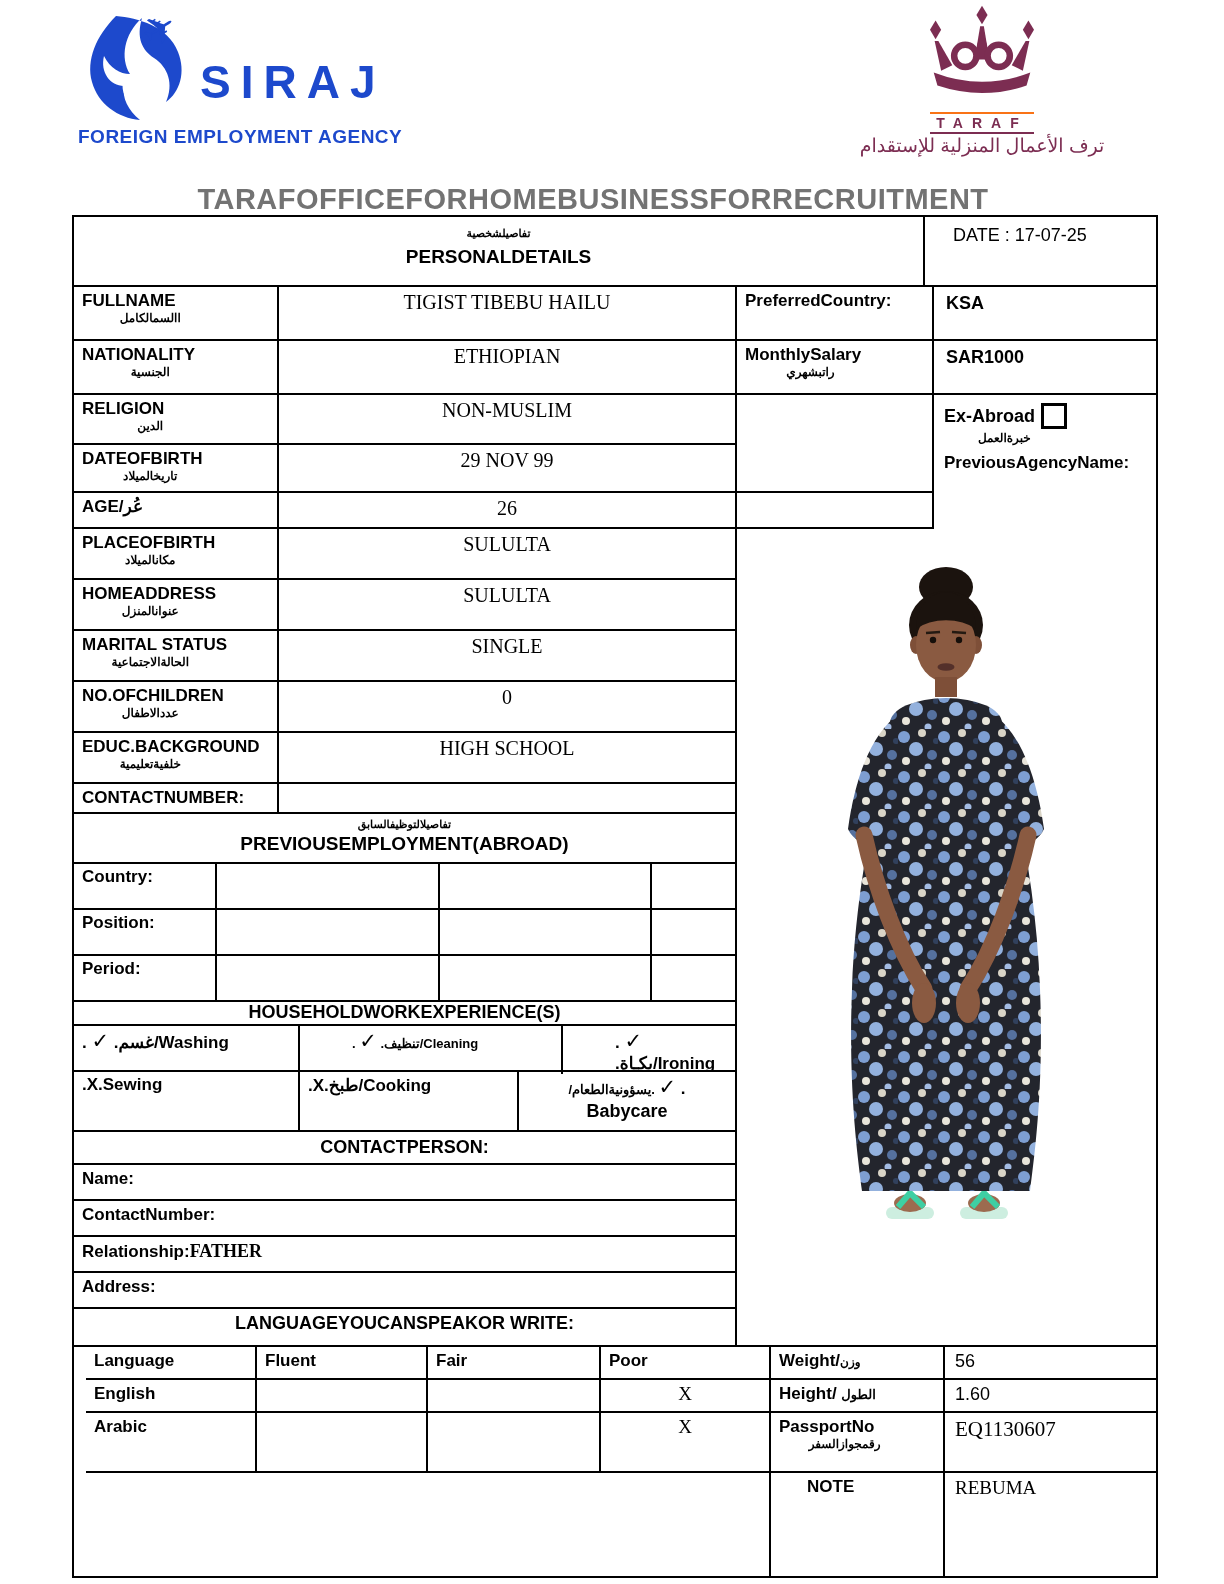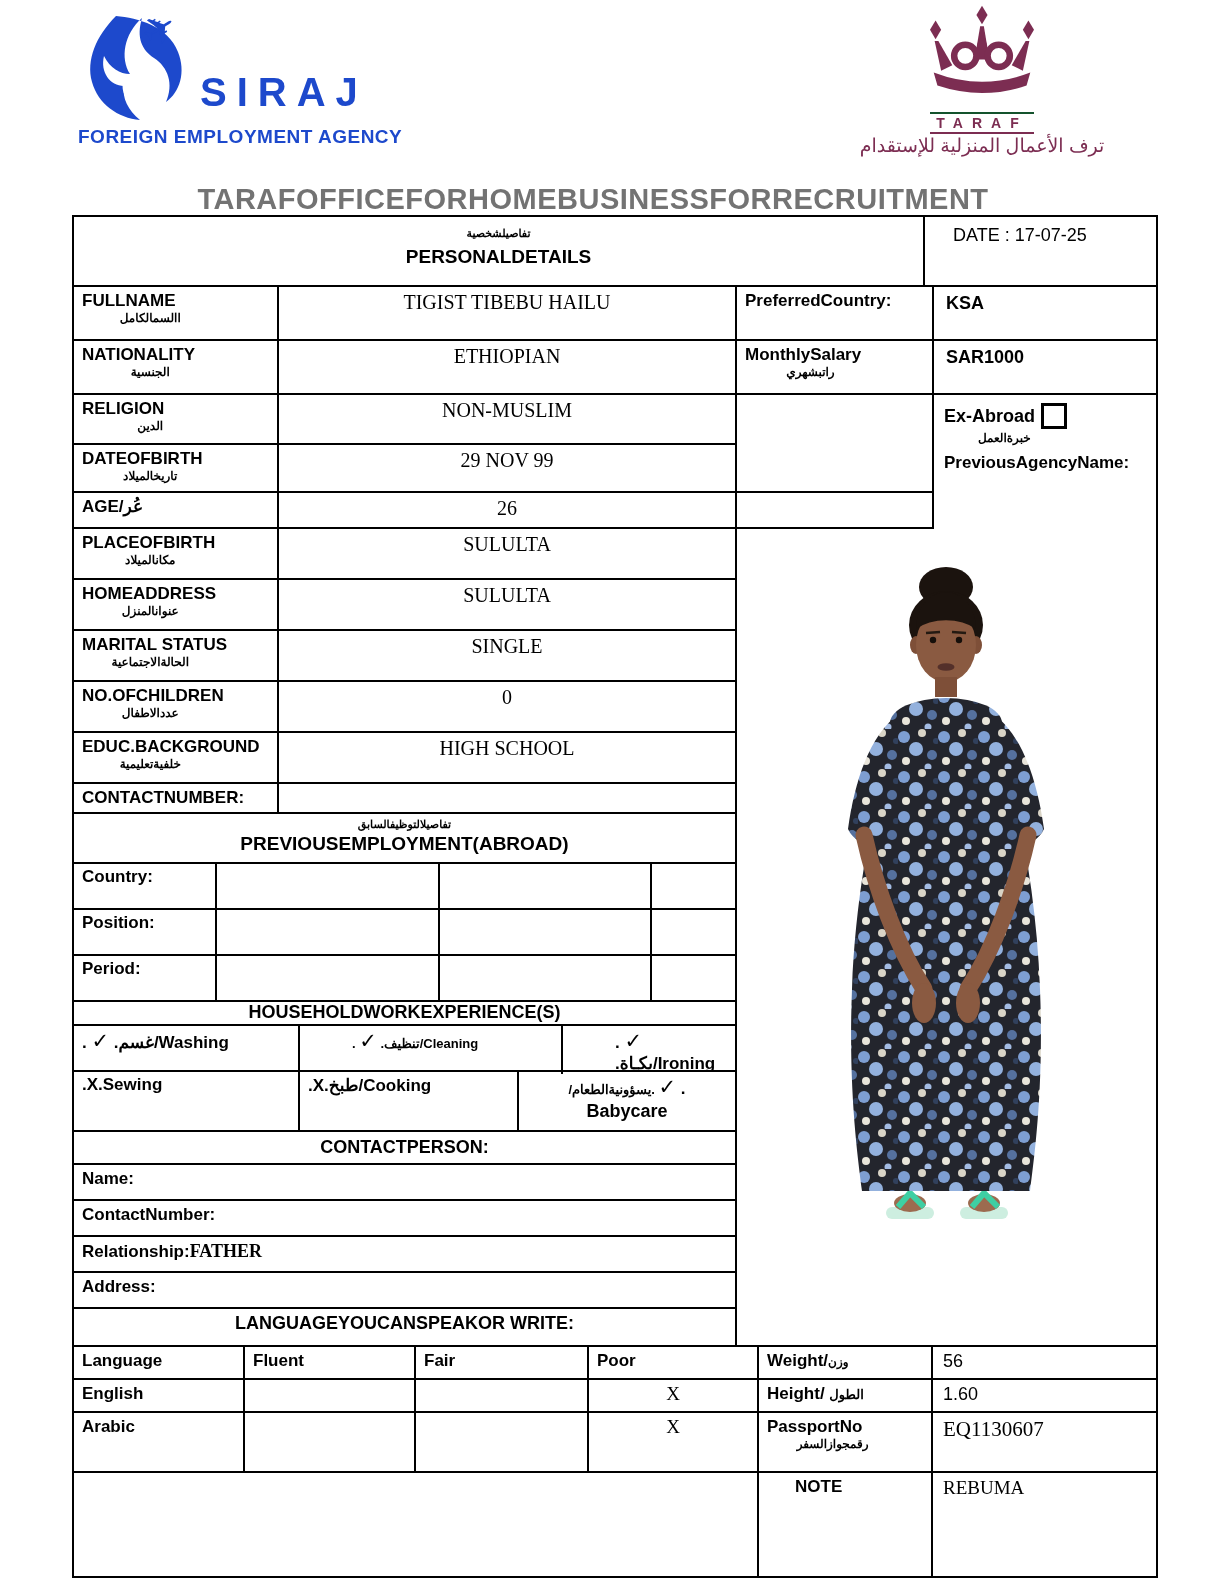--- a/index.html
+++ b/index.html
@@ -3,24 +3,24 @@
 <meta charset="utf-8">
 <style>
   html,body{margin:0;padding:0;background:#ffffff;}
   body{width:1224px;height:1584px;position:relative;font-family:"Liberation Sans",sans-serif;color:#000;}
   *{box-sizing:border-box;}
 
   
   .topbar{position:absolute;top:0;left:0;width:1224px;height:170px;}
   .siraj{position:absolute;left:78px;top:6px;width:360px;}
   .siraj-row{display:flex;align-items:flex-end;}
-  .siraj-name{font-weight:bold;font-size:40px;letter-spacing:10px;color:#1d49cc;line-height:1;margin-left:2px;margin-bottom:12px;}
+  .siraj-name{font-weight:bold;font-size:46px;letter-spacing:10px;color:#1d49cc;line-height:1;margin-left:2px;margin-bottom:19px;}
   .siraj-sub{font-weight:bold;font-size:19px;letter-spacing:.5px;color:#1d49cc;margin-top:2px;}
   .taraf{position:absolute;left:842px;top:2px;width:280px;text-align:center;color:#7c2d52;}
-  .taraf-name{font-weight:bold;font-size:14px;letter-spacing:9px;border-top:2px solid #14532d;border-bottom:2px solid #7c2d52;display:inline-block;padding:1px 6px;margin-top:2px;}
+  .taraf-name{font-weight:bold;font-size:14px;letter-spacing:9px;border-top:2px solid #f97316;border-bottom:2px solid #7c2d52;display:inline-block;padding:1px 6px;margin-top:2px;}
   .taraf-ar{font-size:19px;white-space:nowrap;}
 
   
   .doc-title{position:absolute;top:183px;left:73px;width:1040px;text-align:center;
     font-weight:bold;font-size:29px;letter-spacing:.5px;color:#737373;}
 
   
   .form{position:absolute;top:215px;left:72px;width:1086px;border:2px solid #000;background:#fff;}
   .bb{border-bottom:2px solid #000;}
   .br{border-right:2px solid #000;}
@@ -60,21 +60,21 @@
   .hh-row{display:grid;grid-template-columns:226px 219px 1fr;}
   .skill{font-weight:bold;font-size:17px;padding:3px 0 0 8px;}
   .skill .ck{font-family:"DejaVu Sans",sans-serif;font-style:italic;font-size:21px;font-weight:bold;}
   .skill .ar-s{font-size:13px;}
   .babyline2{font-weight:bold;font-size:18px;text-align:center;margin-top:2px;}
   .cp-row{font-weight:bold;font-size:17px;padding:4px 0 0 8px;}
   .cp-row .rel-val{font-family:"Liberation Serif",serif;font-weight:bold;font-size:18px;}
   .photo-cell{display:flex;align-items:flex-start;justify-content:center;background:#fff;}
 
   
-  .sec-d{display:grid;grid-template-columns:171px 171px 173px 170px 174px 1fr;grid-template-rows:33px 33px 60px 103px;}
+  .sec-d{display:grid;grid-template-columns:171px 171px 173px 170px 174px 1fr;grid-template-rows:33px 33px 60px 103px;padding-left:12px;}
   .d-cell{font-weight:bold;font-size:17px;padding:4px 0 0 8px;}
   .d-x{font-family:"Liberation Serif",serif;font-size:19px;text-align:center;padding-top:3px;font-weight:normal;}
   .d-val{font-size:18px;padding:4px 0 0 10px;}
   .d-val-serif{font-family:"Liberation Serif",serif;font-size:21px;padding:4px 0 0 10px;}
   .d-lbl-ar{display:block;font-size:12px;text-align:center;width:80%;}
   .note-lbl{padding-left:36px;}
 </style>
 </head>
 <body>
 

